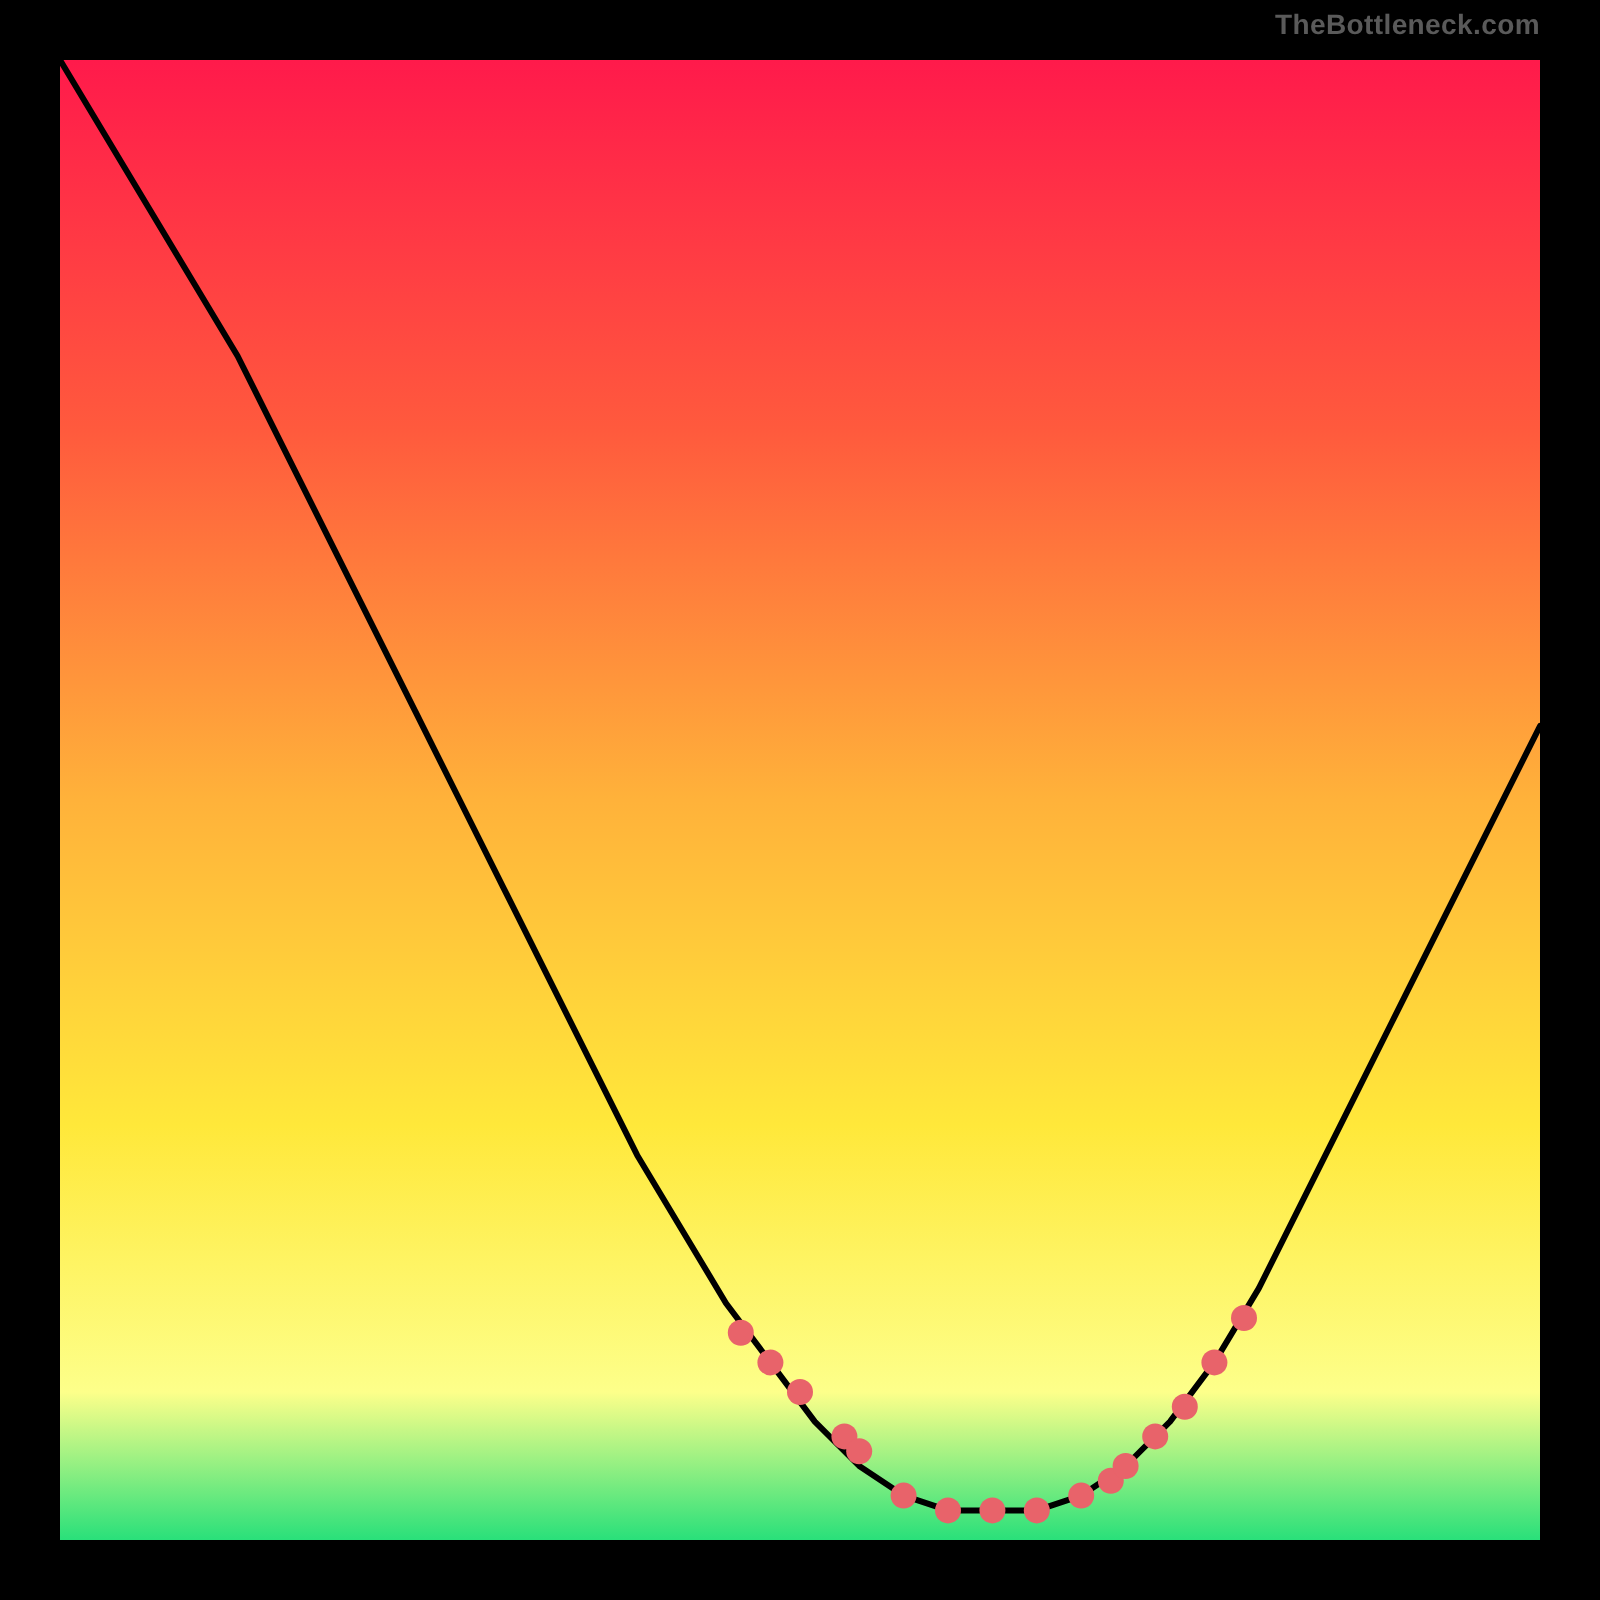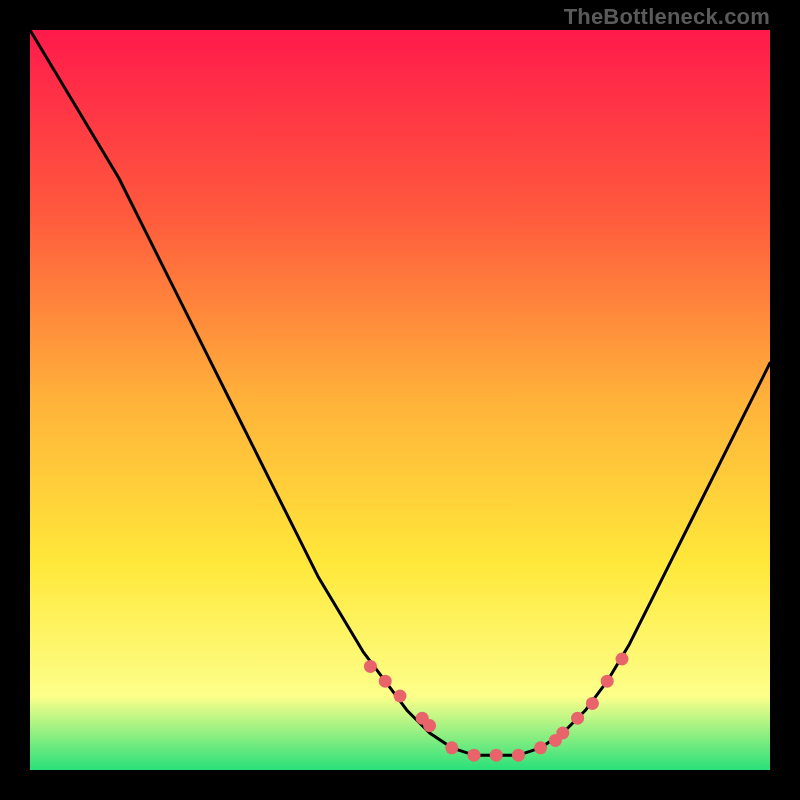--- a/index.html
+++ b/index.html
@@ -25,21 +25,21 @@
     width: 740px;
     height: 740px;
     overflow: hidden;
   }
   .plot-area svg { display: block; }
   .attribution {
     position: absolute;
     top: 4px;
     right: 30px;
     font-family: Arial, Helvetica, sans-serif;
-    font-size: 22px;
+    font-size: 14px;
     font-weight: bold;
     color: #5a5a5a;
     letter-spacing: 0.2px;
   }
 </style>
 </head>
 <body>
 <div class="frame"></div>
 
 <div class="attribution">TheBottleneck.com</div>

